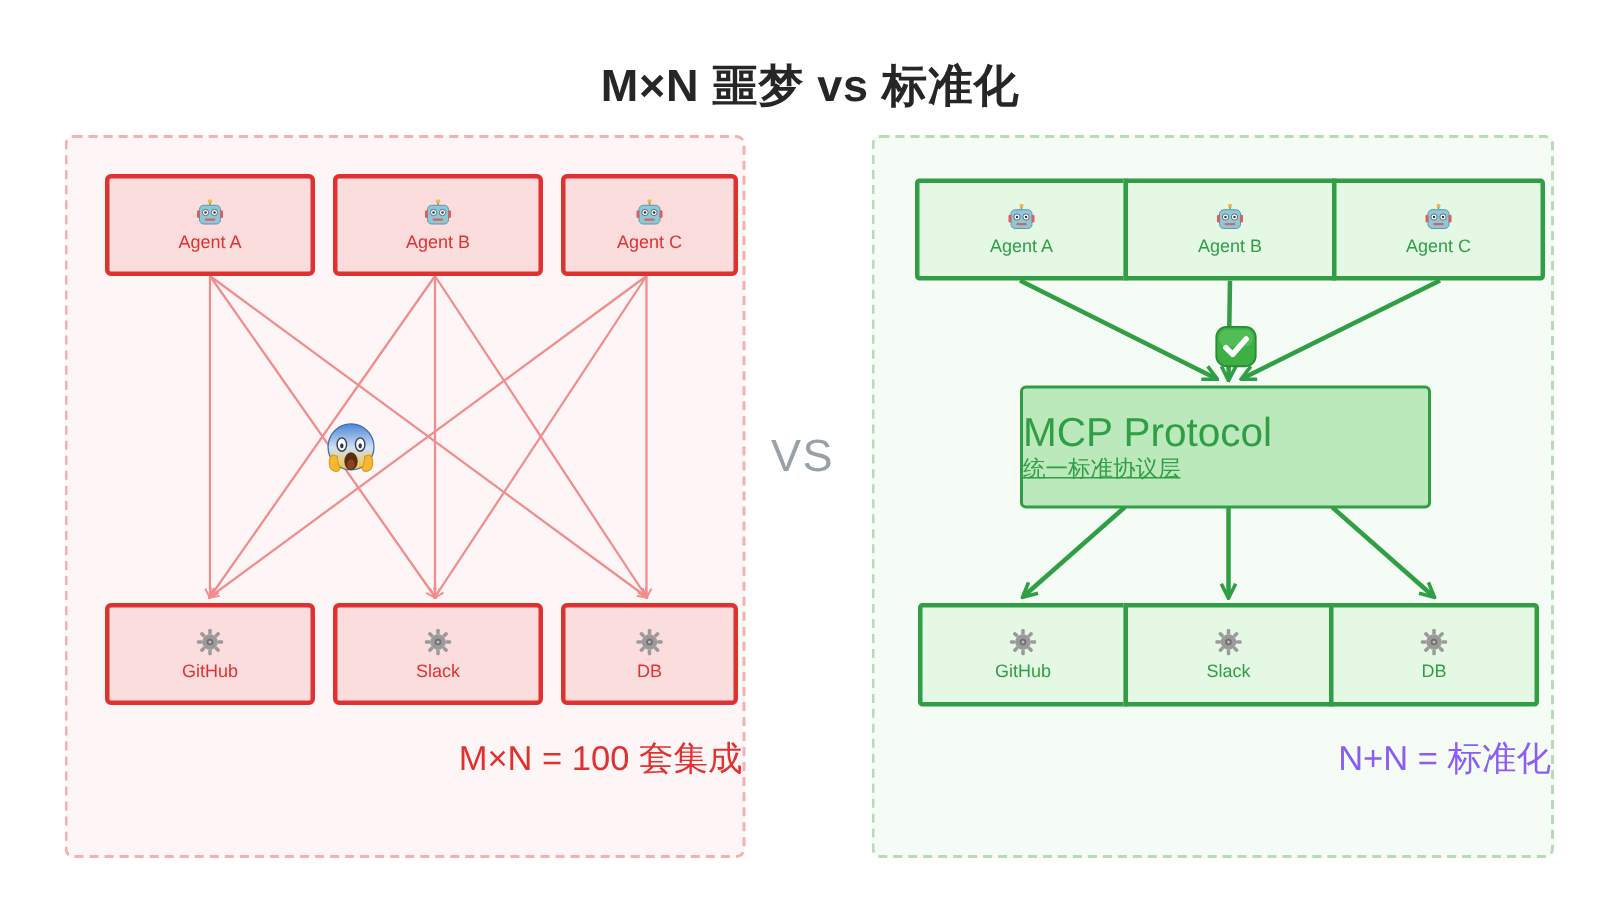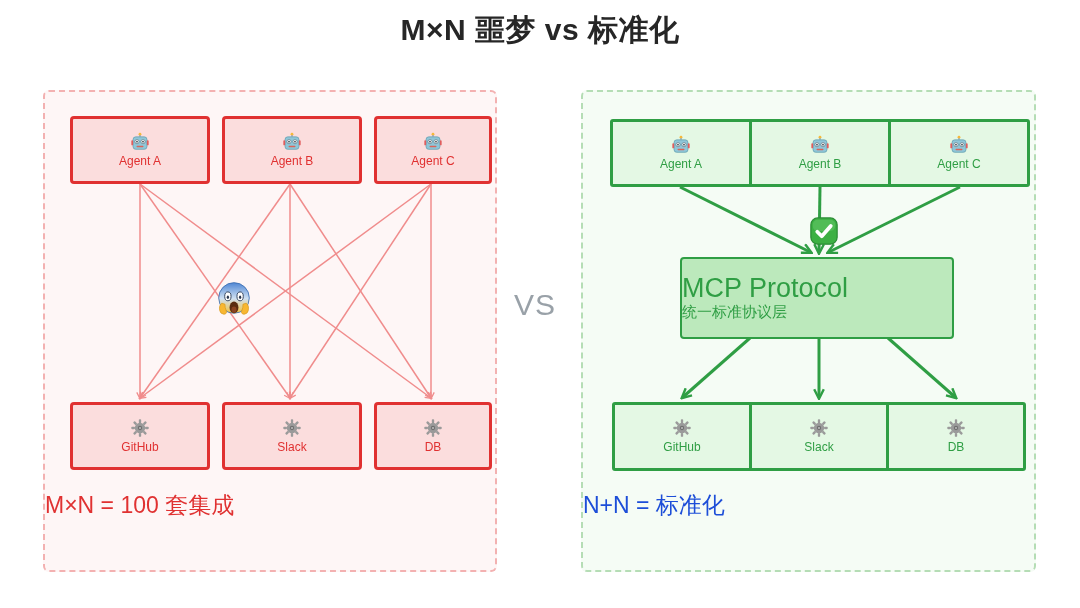--- a/index.html
+++ b/index.html
@@ -1,19 +1,19 @@
 <!DOCTYPE html>
 <html><head>
 <meta charset="utf-8">
 <style>
   * { margin:0; padding:0; box-sizing:border-box; }
   html,body { width:1080px; height:608px; background:#ffffff; font-family:"Liberation Sans", sans-serif; overflow:hidden; }
   .stage { position:relative; width:1080px; height:608px; background:#ffffff; }
 
-  .page-title { position:absolute; top:10px; left:0; width:100%; text-align:center;
+  .page-title { position:absolute; top:37px; left:0; width:100%; text-align:center;
     font-size:30px; font-weight:600; color:#262626; letter-spacing:0.5px; }
 
   .vs-label { position:absolute; left:514px; top:288px; width:80px; text-align:left;
     font-size:30px; color:#99a1a8; font-weight:400; letter-spacing:1px; }
 
   .panel { position:absolute; top:90px; height:482px; border-radius:6px; }
   .panel-red { left:43px; width:454px; border:2px dashed #f3b1b1; background:#fef6f6; }
   .panel-green { left:581px; width:455px; border:2px dashed #b5ddb5; background:#f5fcf5; }
 
   .node { position:absolute; display:flex; flex-direction:column; align-items:center;
@@ -30,25 +30,25 @@
   .lines-svg { position:absolute; left:0; top:0; pointer-events:none; }
 
   .icon-20 { width:20px; height:20px; display:block; }
   .center-emoji { position:absolute; left:170px; top:188px; width:38px; height:38px; z-index:5; }
   .check-emoji { position:absolute; left:226px; top:124px; width:30px; height:30px; z-index:5; }
 
   .mcp-box { position:absolute; left:97px; top:165px; width:274px; height:82px;
     background:#bce9bc; border:2.5px solid #2f9e44; border-radius:4px;
     display:flex; flex-direction:column; justify-content:center; color:#2f9e44; }
   .mcp-title { font-size:27px; line-height:1.05; }
-  .mcp-subtitle { font-size:15px; margin-top:1px; }
-
-  .caption { position:absolute; top:398px; left:0; width:100%; text-align:left; font-size:23px; }
+  .mcp-subtitle { font-size:15px; margin-top:1px;text-decoration:underline; }
+
+  .caption { position:absolute; top:398px; left:0; width:100%; text-align:right; font-size:23px; }
   .caption-red { color:#e03131; }
-  .caption-green { color:#1d4ed8; }
+  .caption-green { color:#8b5cf6; }
 </style>
 </head>
 <body>
 
 <svg width="0" height="0" style="position:absolute" aria-hidden="true">
   <defs>
     <linearGradient id="scream-grad" x1="0" y1="0" x2="0" y2="1">
       <stop offset="0%" stop-color="#4f86d4"></stop>
       <stop offset="52%" stop-color="#cfe0f2"></stop>
       <stop offset="100%" stop-color="#f5c33c"></stop>

